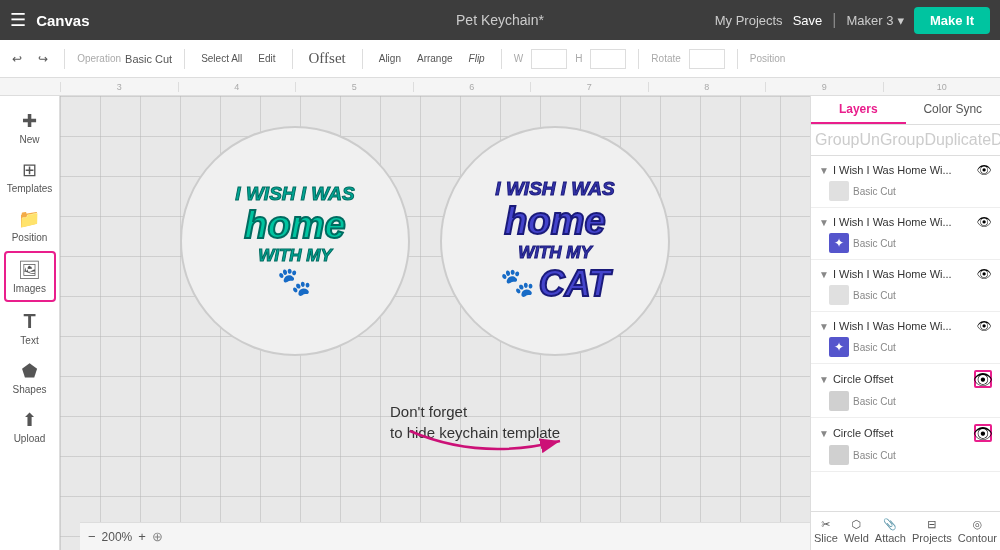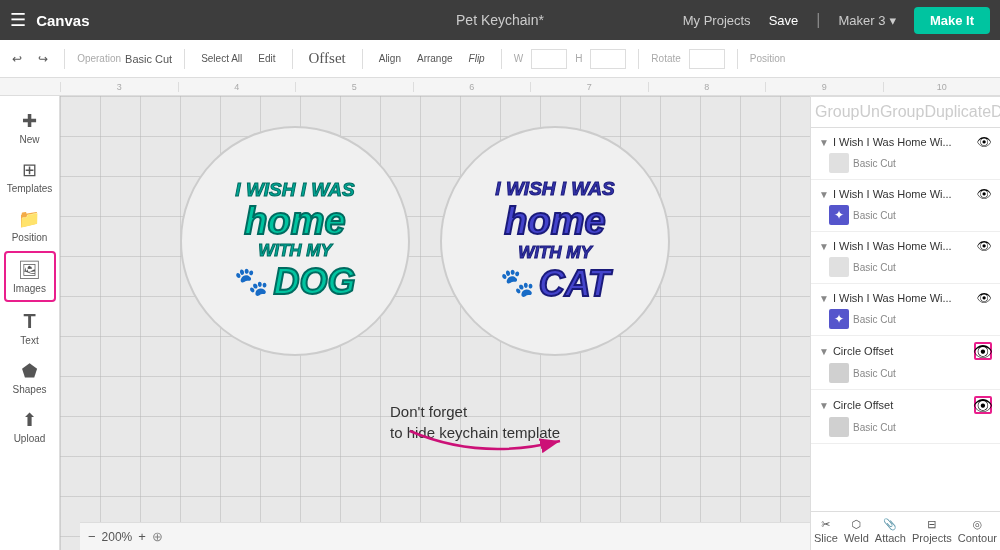--- a/index.html
+++ b/index.html
@@ -5,21 +5,21 @@
     * { margin: 0; padding: 0; box-sizing: border-box; }
     body { width: 1000px; height: 550px; overflow: hidden; font-family: Arial, sans-serif; background: #f0f0f0; }
 
     
     .top-nav {
       display: flex; align-items: center; background: #3d3d3d; height: 40px;
       padding: 0 10px; color: white; gap: 10px; position: relative;
     }
     .nav-hamburger { font-size: 18px; cursor: pointer; }
     .nav-center { position: absolute; left: 50%; transform: translateX(-50%); font-size: 14px; color: #ccc; }
-    .nav-right { margin-left: auto; display: flex; align-items: center; gap: 18px; }
+    .nav-right { margin-left: auto; display: flex; align-items: center; gap: 10px; }
     .nav-btn { background: none; border: none; color: #ccc; font-size: 13px; cursor: pointer; }
     .nav-btn-save { background: none; border: none; color: white; font-size: 13px; cursor: pointer; }
     .nav-maker { color: #ccc; font-size: 13px; display: flex; align-items: center; gap: 4px; }
     .nav-make-it { background: #00c4a0; border: none; color: white; padding: 6px 16px; border-radius: 4px; font-size: 13px; font-weight: bold; cursor: pointer; }
     .nav-divider { color: #888; }
 
     
     .toolbar {
       display: flex; align-items: center; background: white; height: 38px;
       padding: 0 8px; border-bottom: 1px solid #ddd; gap: 8px;
@@ -219,21 +219,20 @@
     <div class="canvas-content">
 
       <div class="keychain-dog">
         <div class="circle-bg">
           <div style="text-align:center; line-height:1.15; padding: 10px;">
             <div class="dog-line1 dog-text" style="font-size:19px;font-weight:900;font-style:italic;color:#00a896;-webkit-text-stroke:1px #006b60;">I WISH I WAS</div>
             <div class="dog-text" style="font-size:38px;font-weight:900;font-style:italic;color:#00c4a0;-webkit-text-stroke:2px #006b60;">home</div>
             <div class="dog-text" style="font-size:17px;font-weight:900;font-style:italic;color:#00a896;-webkit-text-stroke:1px #006b60;">WITH MY</div>
             <div style="display:flex;align-items:center;justify-content:center;gap:4px;">
               <span style="font-size:28px;">🐾</span>
-              <span style="font-size:36px;font-weight:900;font-style:italic;color:#00c4a0;-webkit-text-stroke:2px #006b60;">DOG</span>
             </div>
           </div>
         </div>
       </div>
 
       <div class="keychain-cat">
         <div class="circle-bg">
           <div style="text-align:center; line-height:1.15; padding: 10px;">
             <div style="font-size:19px;font-weight:900;font-style:italic;color:#3333aa;-webkit-text-stroke:1px #1a1a7a;">I WISH I WAS</div>
             <div style="font-size:38px;font-weight:900;font-style:italic;color:#4444cc;-webkit-text-stroke:2px #1a1a7a;">home</div>
@@ -267,20 +266,22 @@
       <button class="zoom-btn">−</button>
       <span class="zoom-label">200%</span>
       <button class="zoom-btn">+</button>
       <span style="font-size:13px;color:#888;cursor:pointer;">⊕</span>
     </div>
   </div>
 
   <div class="right-panel">
 
     <div class="panel-tabs">
+      <div class="panel-tab active">Layers</div>
+      <div class="panel-tab">Color Sync</div>
     </div>
 
     <div class="panel-actions">
       <button class="panel-action-btn disabled">Group</button>
       <button class="panel-action-btn disabled">UnGroup</button>
       <button class="panel-action-btn disabled">Duplicate</button>
       <button class="panel-action-btn disabled">Delete</button>
     </div>
 
     <div class="layer-item">

